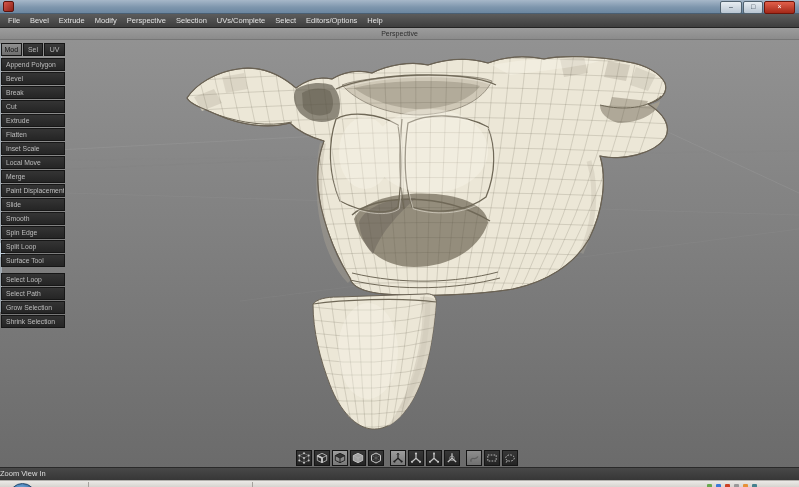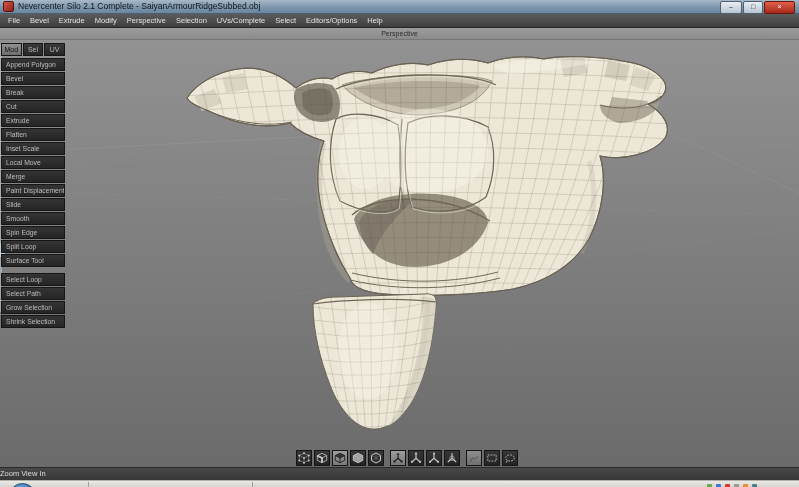--- a/index.html
+++ b/index.html
@@ -75,21 +75,20 @@
     background:radial-gradient(circle at 45% 35%,#a8d4f2 0%,#5a92c6 35%,#1f4e7d 70%,#132f4e 100%);}
   .tb-sep{position:absolute;top:1px;width:1px;height:7px;background:#a5a29d;}
   .tray{position:absolute;right:42px;top:3px;display:flex;gap:4px;}
   .tray-dot{width:5px;height:4px;border-radius:1px;}
 </style>
 </head>
 <body>
 
 <div class="titlebar">
   <div class="app-icon"></div>
-  <div class="title-text">Nevercenter Silo 2.1 Complete - SaiyanArmourRidgeSubbed.obj</div>
   <div class="win-controls">
     <div class="win-btn min">–</div>
     <div class="win-btn max">□</div>
     <div class="win-btn close">×</div>
   </div>
 </div>
 
 <div class="menubar">
 
 <span class="menu-item">File</span>

